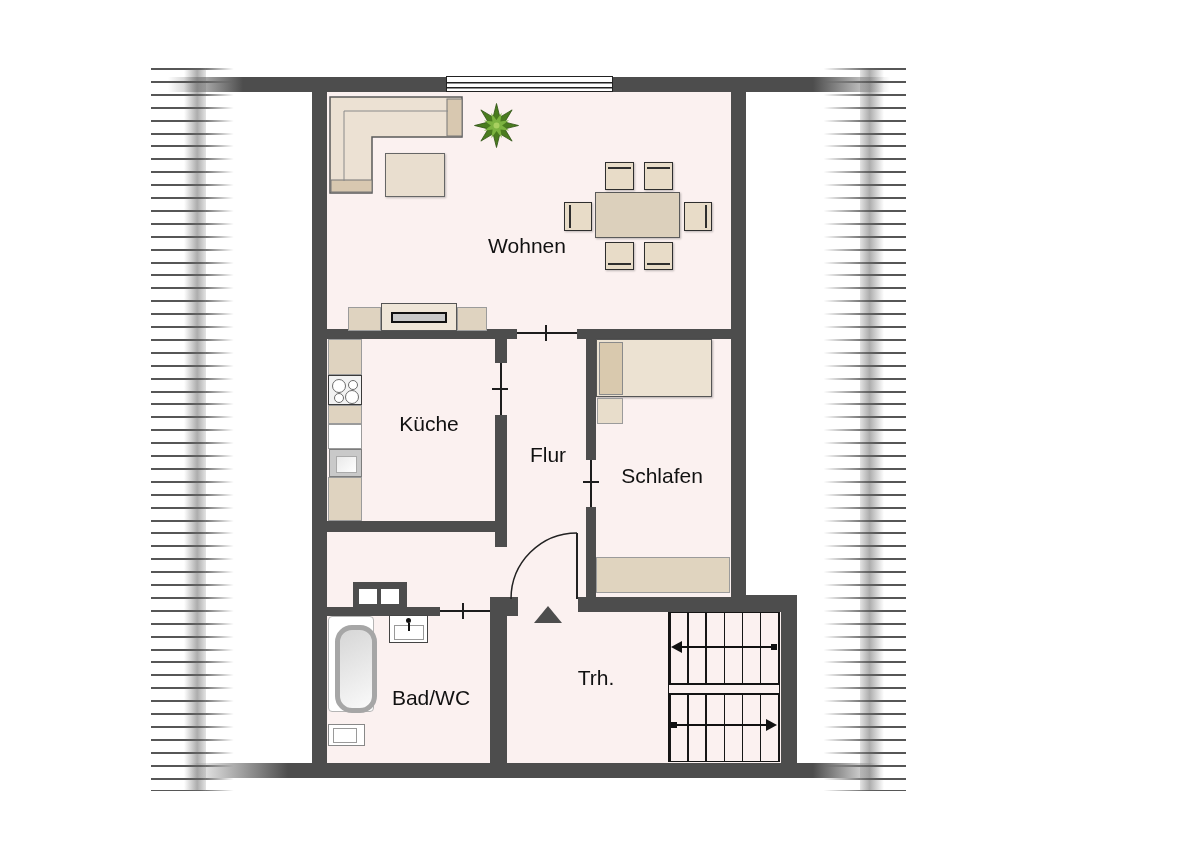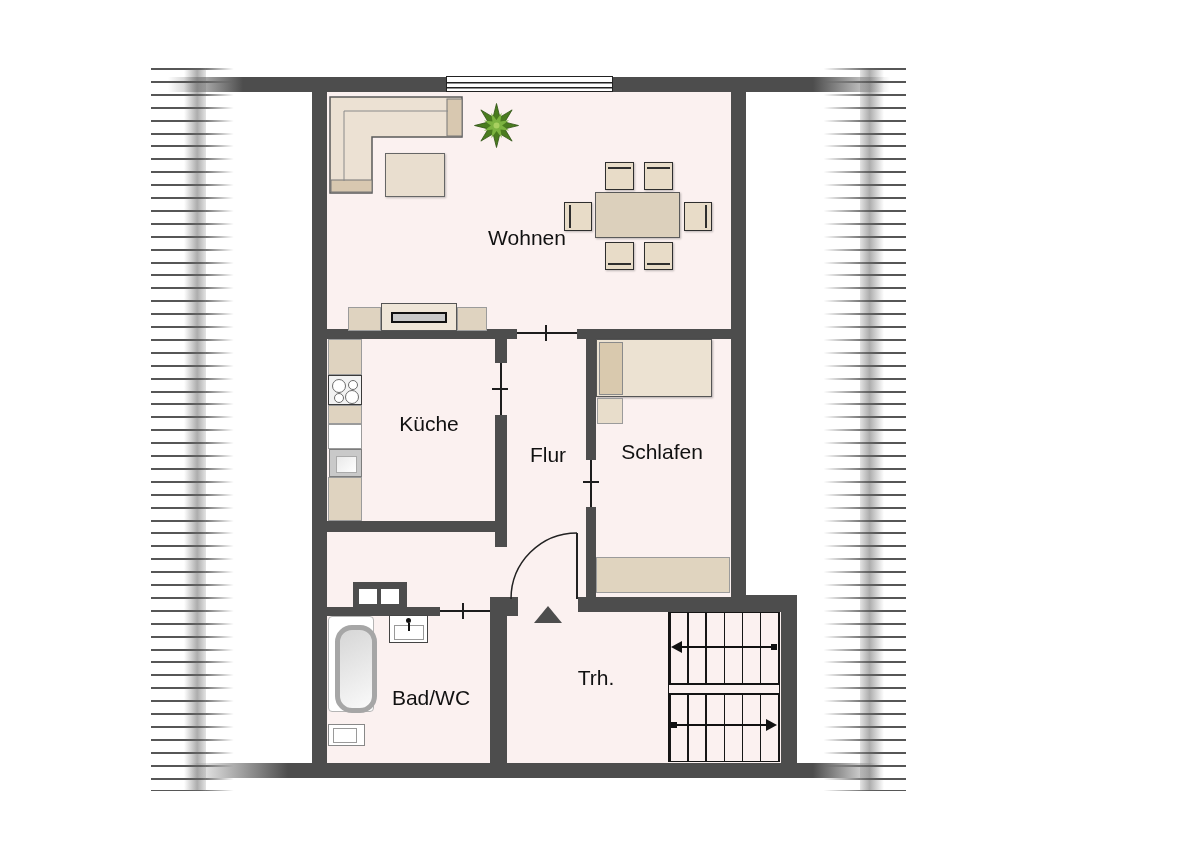--- a/index.html
+++ b/index.html
@@ -201,20 +201,20 @@
       <polygon points="44.5,22.5 30.8,25.9 38.1,38.1 25.9,30.8 22.5,44.5 19.1,30.8 6.9,38.1 14.2,25.9 0.5,22.5 14.2,19.1 6.9,6.9 19.1,14.2 22.5,0.5 25.9,14.2 38.1,6.9 30.8,19.1" fill="#4a7c1f" stroke="#2f5214" stroke-width="0.8"></polygon>
       <polygon points="44.5,22.5 30.8,25.9 38.1,38.1 25.9,30.8 22.5,44.5 19.1,30.8 6.9,38.1 14.2,25.9 0.5,22.5 14.2,19.1 6.9,6.9 19.1,14.2 22.5,0.5 25.9,14.2 38.1,6.9 30.8,19.1" fill="#7cb340" transform="translate(22.5,22.5) rotate(22) scale(0.62) translate(-22.5,-22.5)"></polygon>
       <circle cx="22.5" cy="22.5" r="3" fill="#a8d060"></circle>
     </g>
     <g>
       <line x1="577" y1="533" x2="577" y2="599" stroke="#222" stroke-width="2"></line>
       <path d="M577,533 A66,66 0 0 0 511,599" fill="none" stroke="#222" stroke-width="1.5"></path>
     </g>
   </svg>
 
-  <div class="lbl" style="left:527px;top:238px;">Wohnen</div>
+  <div class="lbl" style="left:527px;top:246px;">Wohnen</div>
   <div class="lbl" style="left:429px;top:424px;">Küche</div>
   <div class="lbl" style="left:548px;top:455px;">Flur</div>
-  <div class="lbl" style="left:662px;top:452px;">Schlafen</div>
+  <div class="lbl" style="left:662px;top:476px;">Schlafen</div>
   <div class="lbl" style="left:431px;top:698px;">Bad/WC</div>
   <div class="lbl" style="left:596px;top:678px;">Trh.</div>
 
 </div>
 
 </body></html>

